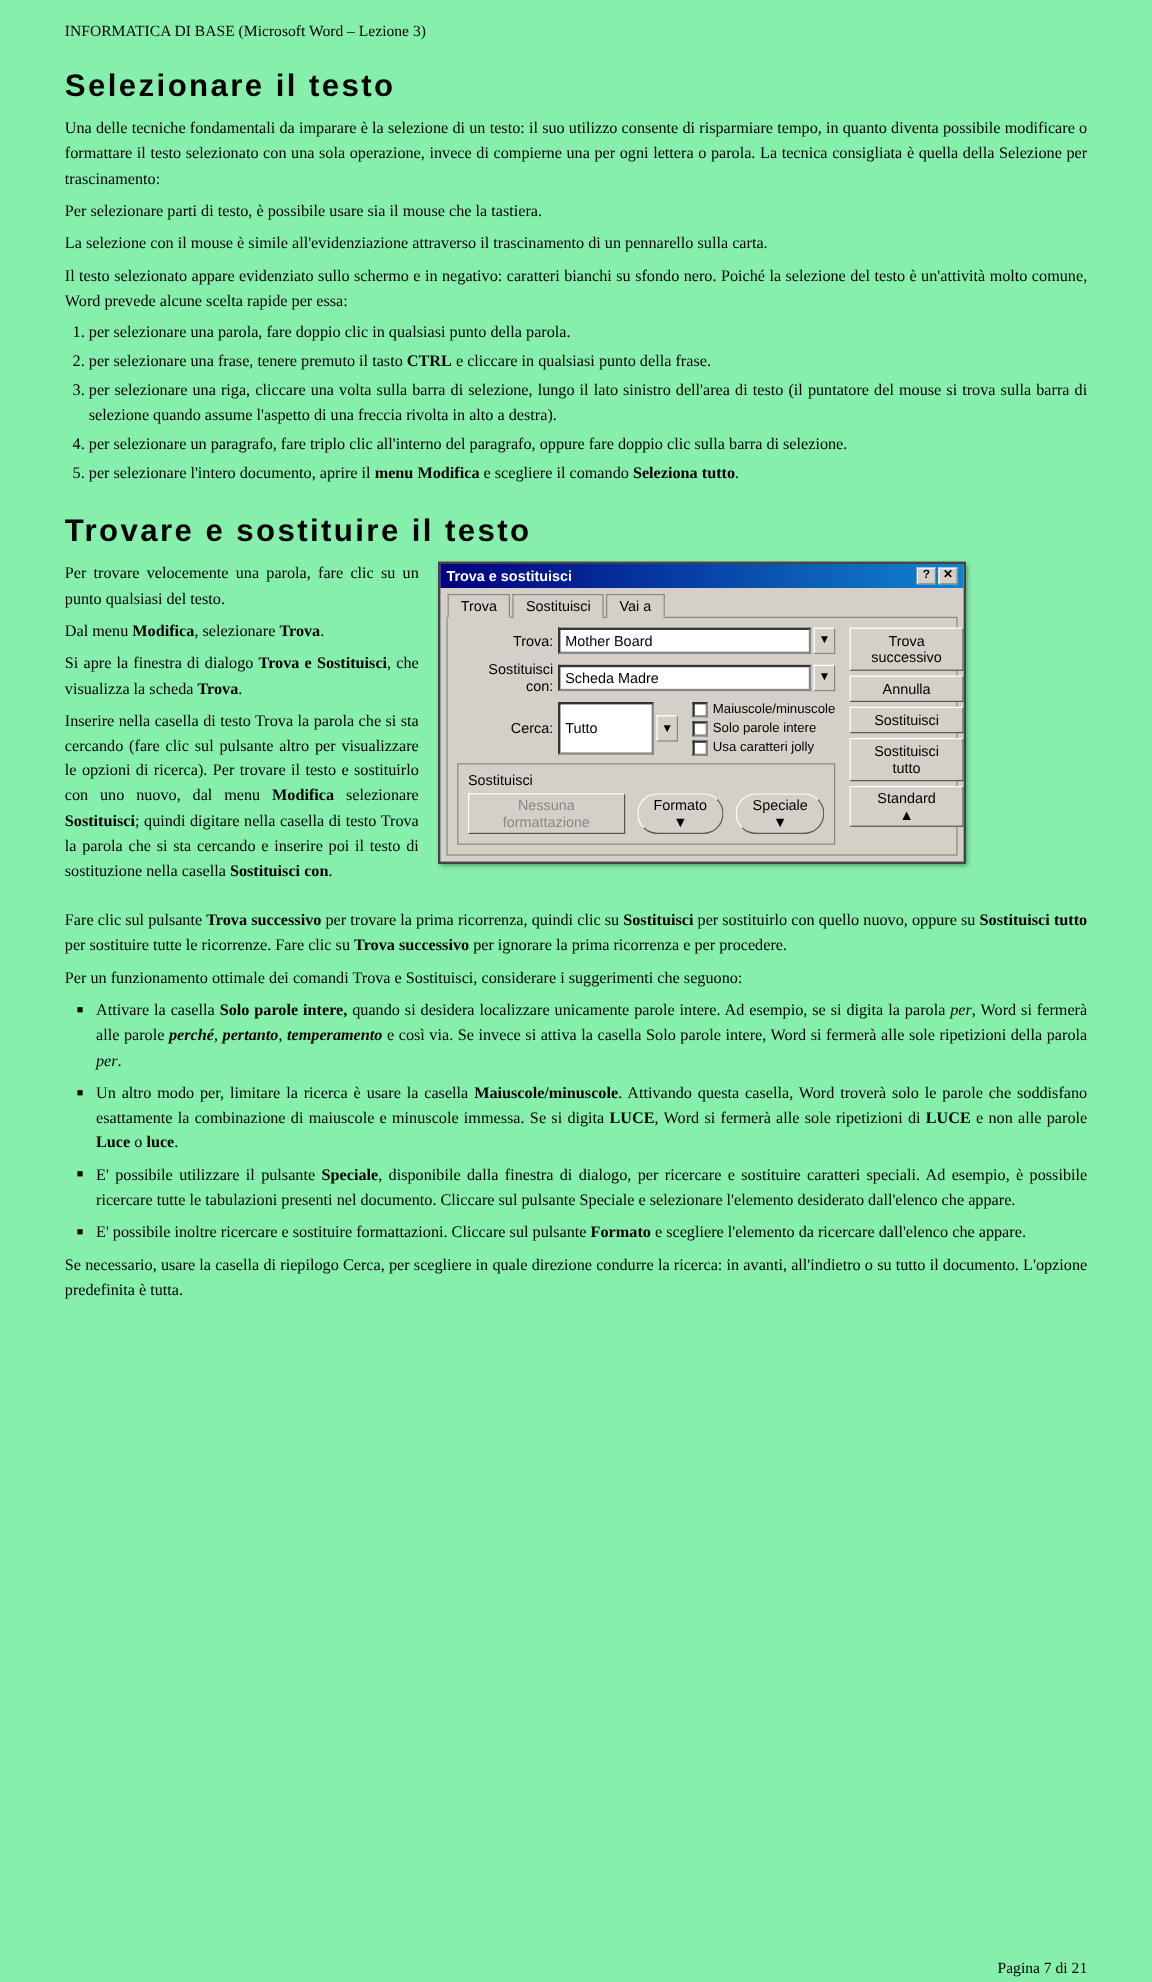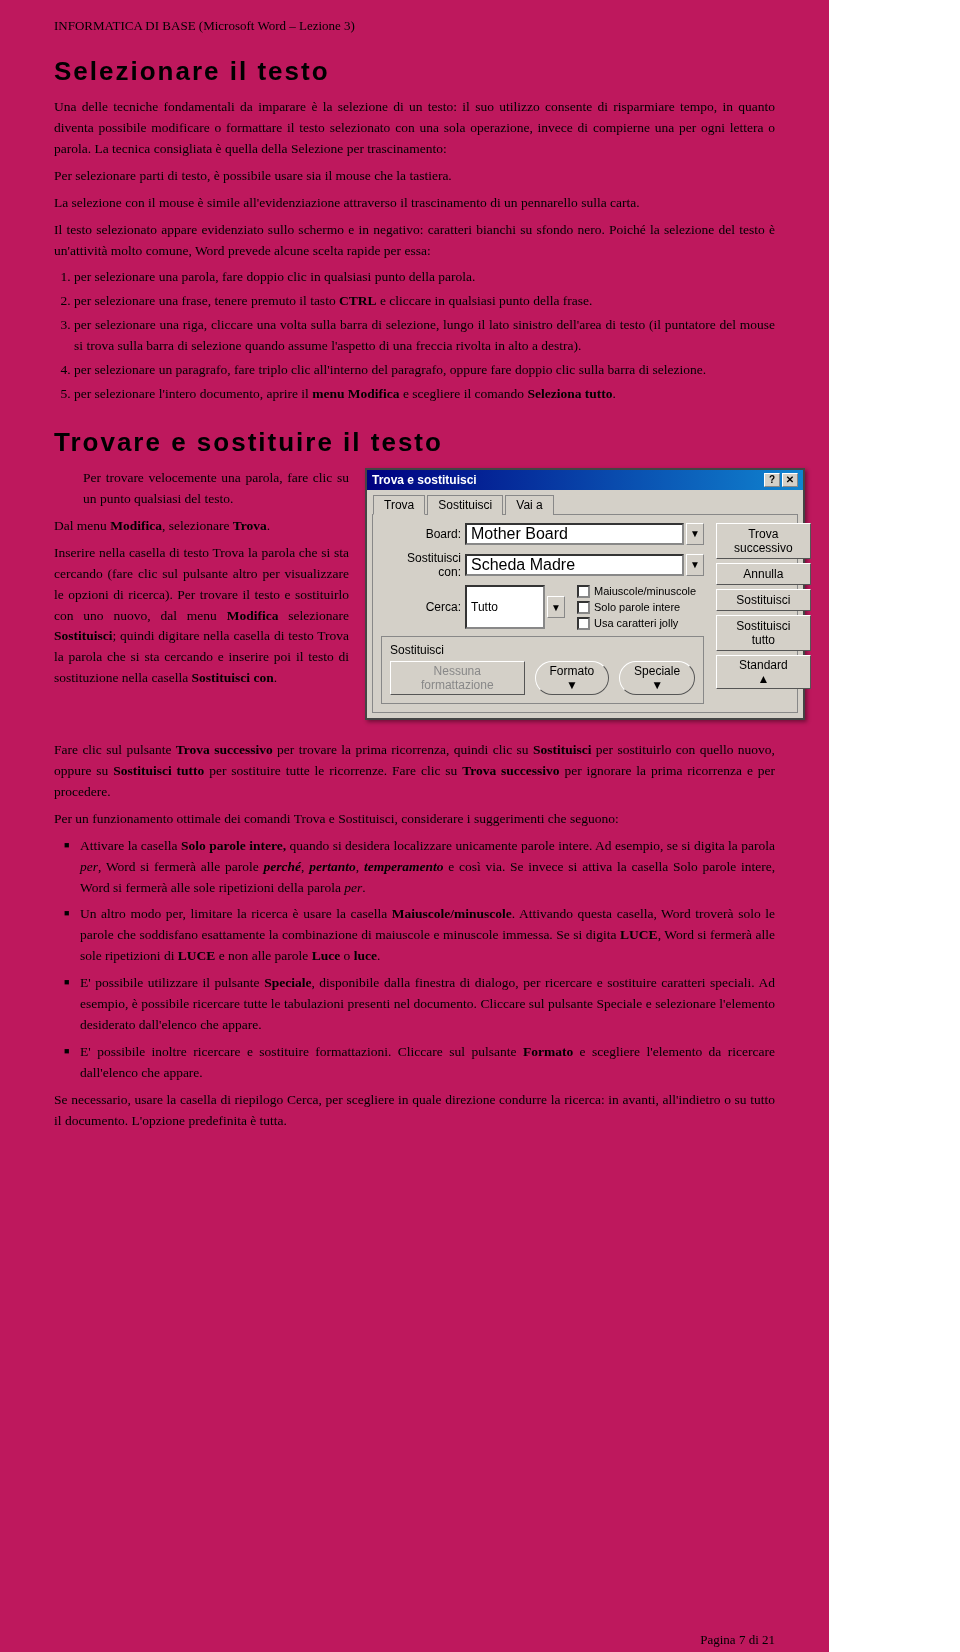--- a/index.html
+++ b/index.html
@@ -6,25 +6,25 @@
     body {
       font-family: Times New Roman, serif;
       font-size: 13.5px;
       color: #000;
       background: #fff;
       width: 960px;
       padding: 0;
     }
 
     .page-container {
-      width: 829px;
+      width: 960px;
       min-height: 1652px;
       padding: 18px 54px 30px 54px;
       position: relative;
-      background: #be185d;
+      background: #86efac;
     }
 
     .page-header {
       font-size: 13px;
       color: #000;
       border-bottom: none;
       margin-bottom: 6px;
     }
 
     .section-title {
@@ -151,21 +151,21 @@
       flex: 1;
       align-items: center;
       gap: 2px;
     }
 
     .dialog-input {
       flex: 1;
       border: 2px inset #888;
       background: #fff;
       padding: 2px 4px;
-      font-size: 16px;
+      font-size: 12px;
       height: 22px;
     }
 
     .dialog-dropdown-btn {
       width: 18px;
       height: 22px;
       background: #d4d0c8;
       border: 1px solid #888;
       border-top: 1px solid #fff;
       border-left: 1px solid #fff;
@@ -370,22 +370,23 @@
     <li>per selezionare una riga, cliccare una volta sulla barra di selezione, lungo il lato sinistro dell'area di testo (il puntatore del mouse si trova sulla barra di selezione quando assume l'aspetto di una freccia rivolta in alto a destra).</li>
     <li>per selezionare un paragrafo, fare triplo clic all'interno del paragrafo, oppure fare doppio clic sulla barra di selezione.</li>
     <li>per selezionare l'intero documento, aprire il <b>menu Modifica</b> e scegliere il comando <b>Seleziona tutto</b>.</li>
   </ol>
 
   <div class="section-title">Trovare  e  sostituire  il testo</div>
 
   <div class="two-col">
 
     <div class="col-left">
-      <p style="margin-bottom:6px;margin-left:29px;">Per trovare velocemente una parola, fare clic su un punto qualsiasi del testo.</p>
+      <p style="margin-bottom:6px;">Per trovare velocemente una parola, fare clic su un punto qualsiasi del testo.</p>
       <p style="margin-bottom:6px;">Dal menu <b>Modifica</b>, selezionare <b>Trova</b>.</p>
+      <p style="margin-bottom:6px;">Si apre la finestra di dialogo <b>Trova e Sostituisci</b>, che visualizza la scheda <b>Trova</b>.</p>
       <p>Inserire nella casella di testo Trova la parola che si sta cercando (fare clic sul pulsante altro per visualizzare le opzioni di ricerca). Per trovare il testo e sostituirlo con uno nuovo, dal menu <b>Modifica</b> selezionare <b>Sostituisci</b>; quindi digitare nella casella di testo Trova la parola che si sta cercando e inserire poi il testo di sostituzione nella casella <b>Sostituisci con</b>.</p>
     </div>
 
     <div class="col-right">
       <div class="dialog-box">
 
         <div class="dialog-titlebar">
           <span>Trova e sostituisci</span>
           <div class="dialog-titlebar-btns">
             <div class="title-btn">?</div>
@@ -398,21 +399,21 @@
           <div class="dialog-tab">Sostituisci</div>
           <div class="dialog-tab">Vai a</div>
         </div>
 
         <div class="dialog-body">
 
           <div style="display:flex; gap:6px;">
             <div style="flex:1;">
 
               <div class="dialog-row">
-                <div class="dialog-label">Board:</div>
+                <div class="dialog-label">Trova:</div>
                 <div class="dialog-input-group">
                   <input class="dialog-input" type="text" value="Mother Board" style="">
                   <div class="dialog-dropdown-btn">▼</div>
                 </div>
               </div>
 
               <div class="dialog-row">
                 <div class="dialog-label">Sostituisci con:</div>
                 <div class="dialog-input-group">
                   <input class="dialog-input" type="text" value="Scheda Madre" style="">

